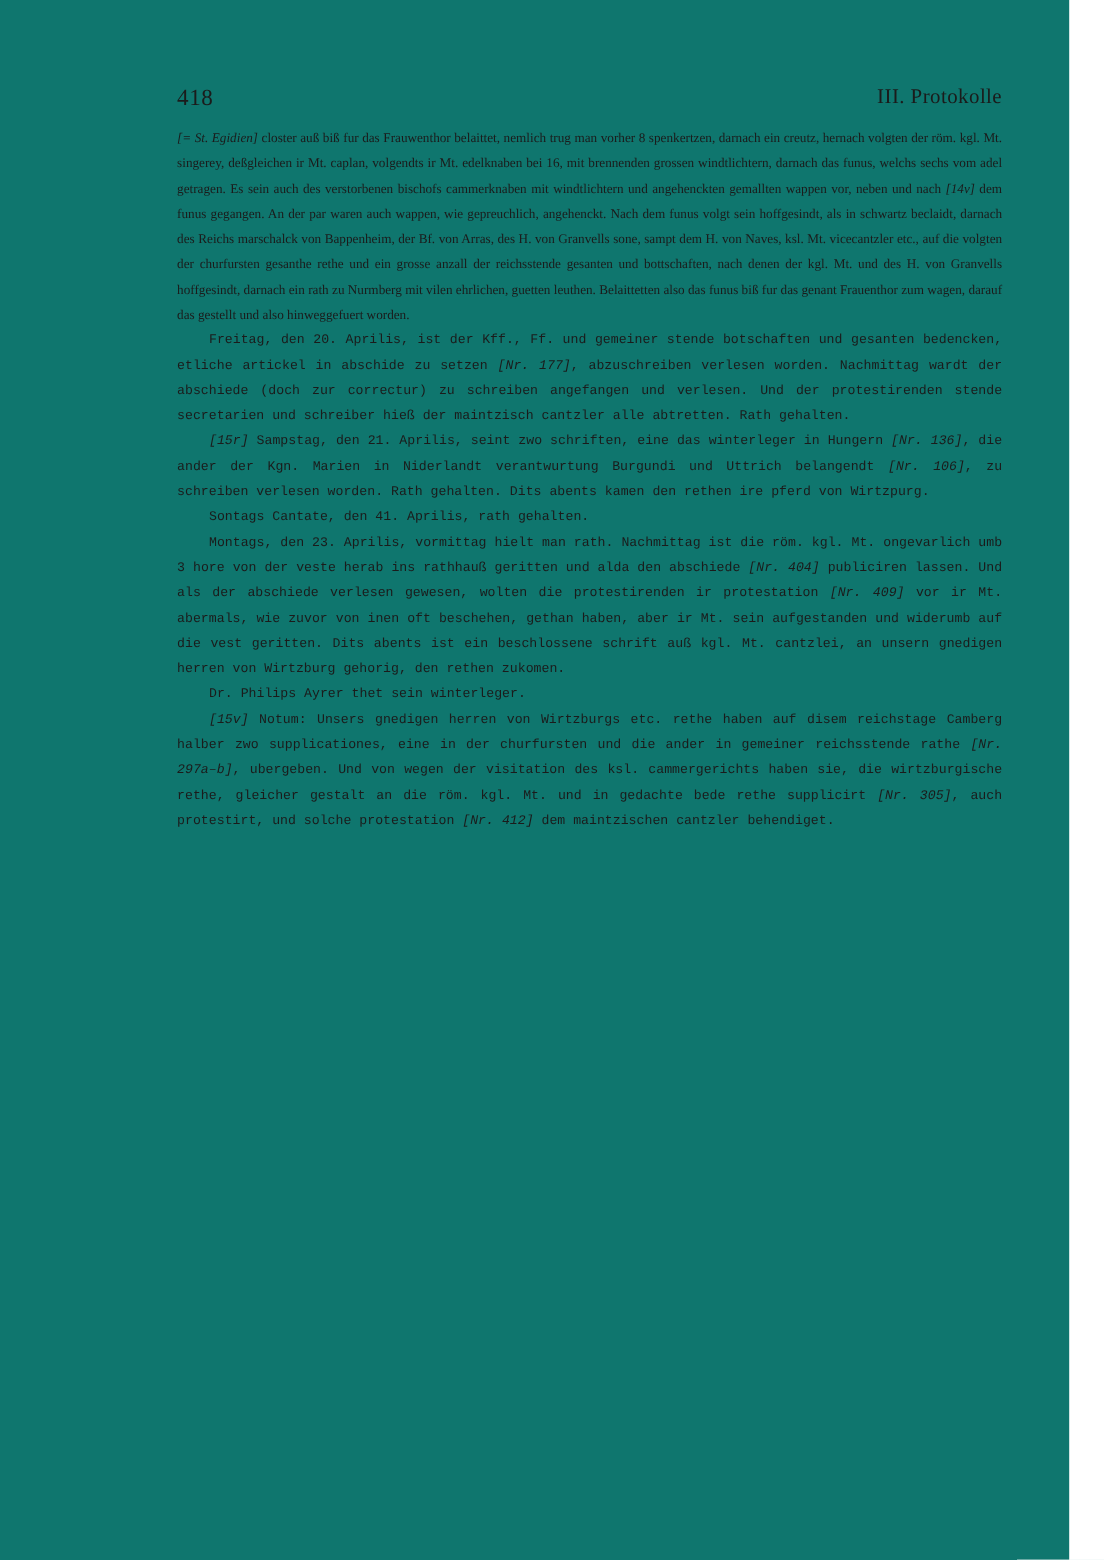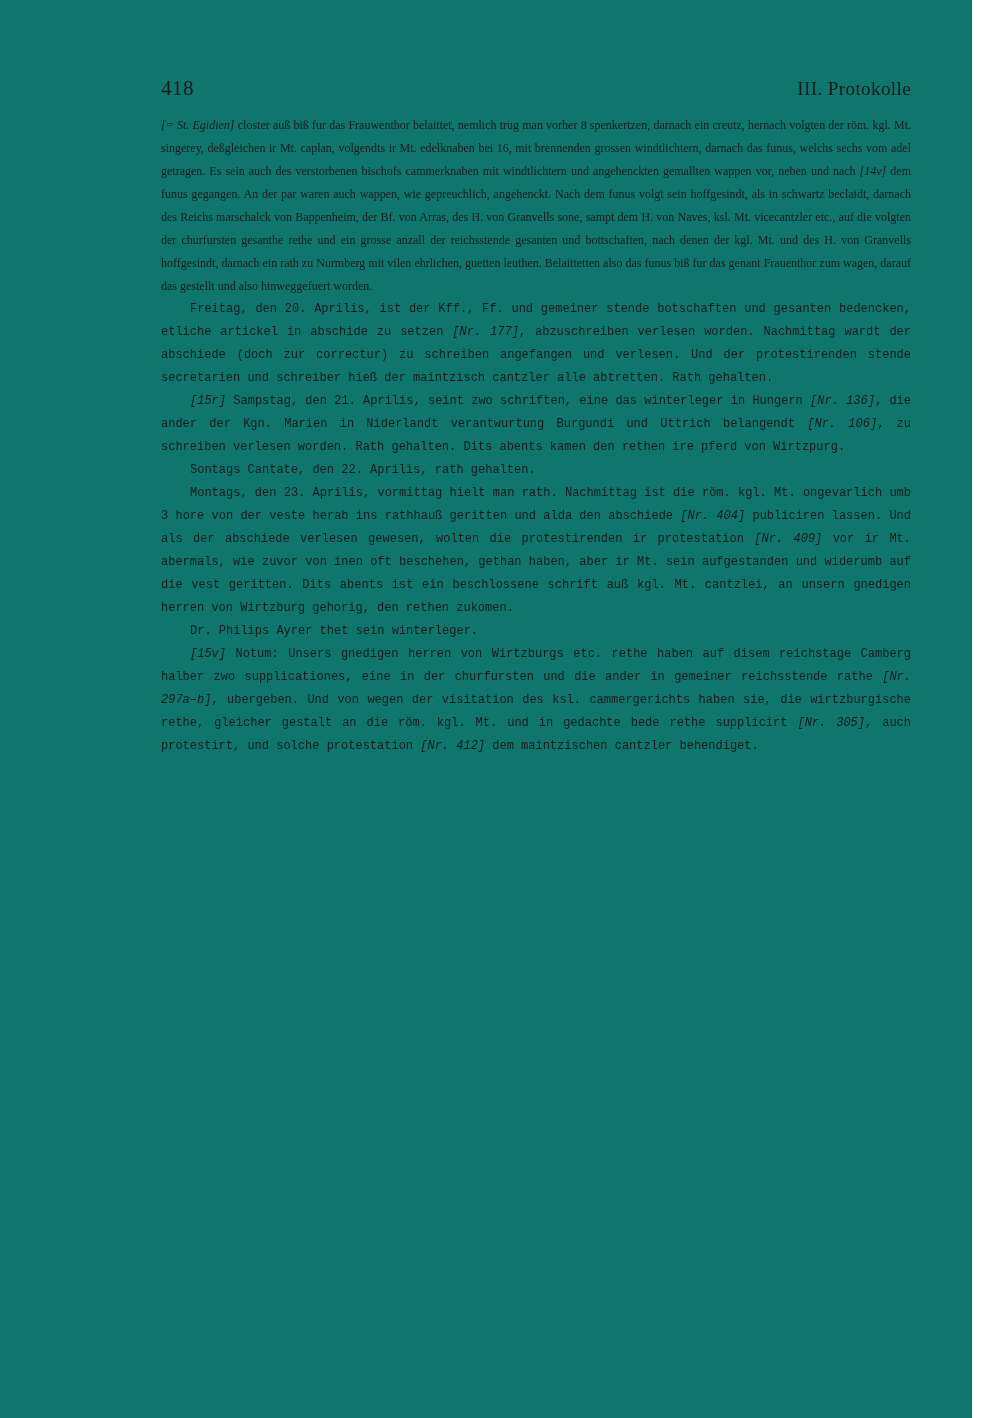--- a/index.html
+++ b/index.html
@@ -66,19 +66,19 @@
 <div class="page">
   <div class="text-block">
     <header class="running-header">
       <span class="page-number">418</span>
       <span class="running-title">III. Protokolle</span>
     </header>
     <main class="page-body">
         <p class="para"><span class="it">[= St. Egidien]</span><span> closter auß biß fur das Frauwenthor belaittet, nemlich trug man vorher 8 spenkertzen, darnach ein creutz, hernach volgten der röm. kgl. Mt. singerey, deßgleichen ir Mt. caplan, volgendts ir Mt. edelknaben bei 16, mit brennenden grossen windtlichtern, darnach das funus, welchs sechs vom adel getragen. Es sein auch des verstorbenen bischofs cammerknaben mit windtlichtern und angehenckten gemallten wappen vor, neben und nach </span><span class="it">[14v]</span><span> dem funus gegangen. An der par waren auch wappen, wie gepreuchlich, angehenckt. Nach dem funus volgt sein hoffgesindt, als in schwartz beclaidt, darnach des Reichs marschalck von Bappenheim, der Bf. von Arras, des H. von Granvells sone, sampt dem H. von Naves, ksl. Mt. vicecantzler etc., auf die volgten der churfursten gesanthe rethe und ein grosse anzall der reichsstende gesanten und bottschaften, nach denen der kgl. Mt. und des H. von Granvells hoffgesindt, darnach ein rath zu Nurmberg mit vilen ehrlichen, guetten leuthen. Belaittetten also das funus biß fur das genant Frauenthor zum wagen, darauf das gestellt und also hinweggefuert worden.</span></p>
         <p class="para indent"><span>Freitag, den 20. Aprilis, ist der Kff., Ff. und gemeiner stende botschaften und gesanten bedencken, etliche artickel in abschide zu setzen </span><span class="it">[Nr. 177]</span><span>, abzuschreiben verlesen worden. Nachmittag wardt der abschiede (doch zur correctur) zu schreiben angefangen und verlesen. Und der protestirenden stende secretarien und schreiber hieß der maintzisch cantzler alle abtretten. Rath gehalten.</span></p>
         <p class="para indent"><span class="it">[15r]</span><span> Sampstag, den 21. Aprilis, seint zwo schriften, eine das winterleger in Hungern </span><span class="it">[Nr. 136]</span><span>, die ander der Kgn. Marien in Niderlandt verantwurtung Burgundi und Uttrich belangendt </span><span class="it">[Nr. 106]</span><span>, zu schreiben verlesen worden. Rath gehalten. Dits abents kamen den rethen ire pferd von Wirtzpurg.</span></p>
-        <p class="para indent"><span>Sontags Cantate, den 22. Aprilis, rath gehalten.</span></p>
+        <p class="para indent"><span>Sontags Cantate, den 41. Aprilis, rath gehalten.</span></p>
         <p class="para indent"><span>Montags, den 23. Aprilis, vormittag hielt man rath. Nachmittag ist die röm. kgl. Mt. ongevarlich umb 3 hore von der veste herab ins rathhauß geritten und alda den abschiede </span><span class="it">[Nr. 404]</span><span> publiciren lassen. Und als der abschiede verlesen gewesen, wolten die protestirenden ir protestation </span><span class="it">[Nr. 409]</span><span> vor ir Mt. abermals, wie zuvor von inen oft beschehen, gethan haben, aber ir Mt. sein aufgestanden und widerumb auf die vest geritten. Dits abents ist ein beschlossene schrift auß kgl. Mt. cantzlei, an unsern gnedigen herren von Wirtzburg gehorig, den rethen zukomen.</span></p>
         <p class="para indent"><span>Dr. Philips Ayrer thet sein winterleger.</span></p>
         <p class="para indent"><span class="it">[15v]</span><span> Notum: Unsers gnedigen herren von Wirtzburgs etc. rethe haben auf disem reichstage Camberg halber zwo supplicationes, eine in der churfursten und die ander in gemeiner reichsstende rathe </span><span class="it">[Nr. 297a–b]</span><span>, ubergeben. Und von wegen der visitation des ksl. cammergerichts haben sie, die wirtzburgische rethe, gleicher gestalt an die röm. kgl. Mt. und in gedachte bede rethe supplicirt </span><span class="it">[Nr. 305]</span><span>, auch protestirt, und solche protestation </span><span class="it">[Nr. 412]</span><span> dem maintzischen cantzler behendiget.</span></p>
       </main>
   </div>
 </div>
 
 </body></html>

